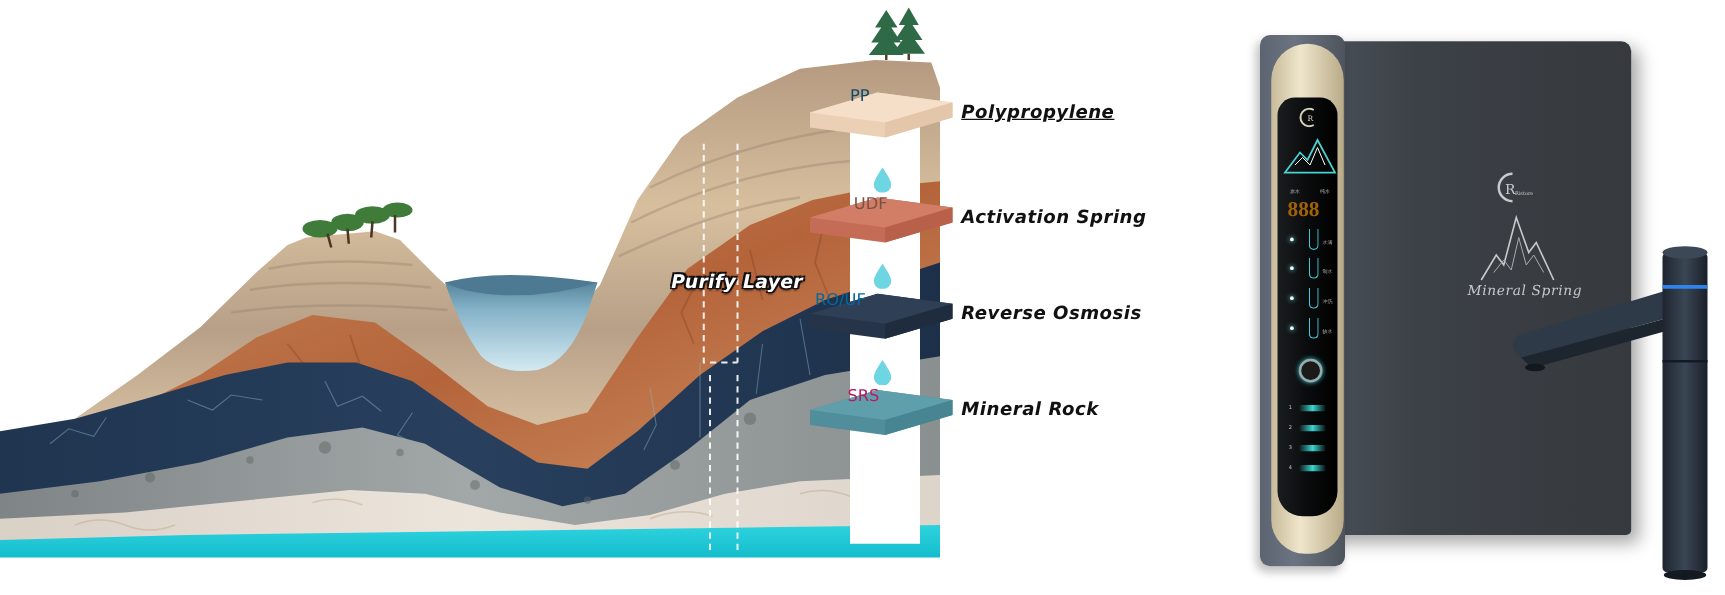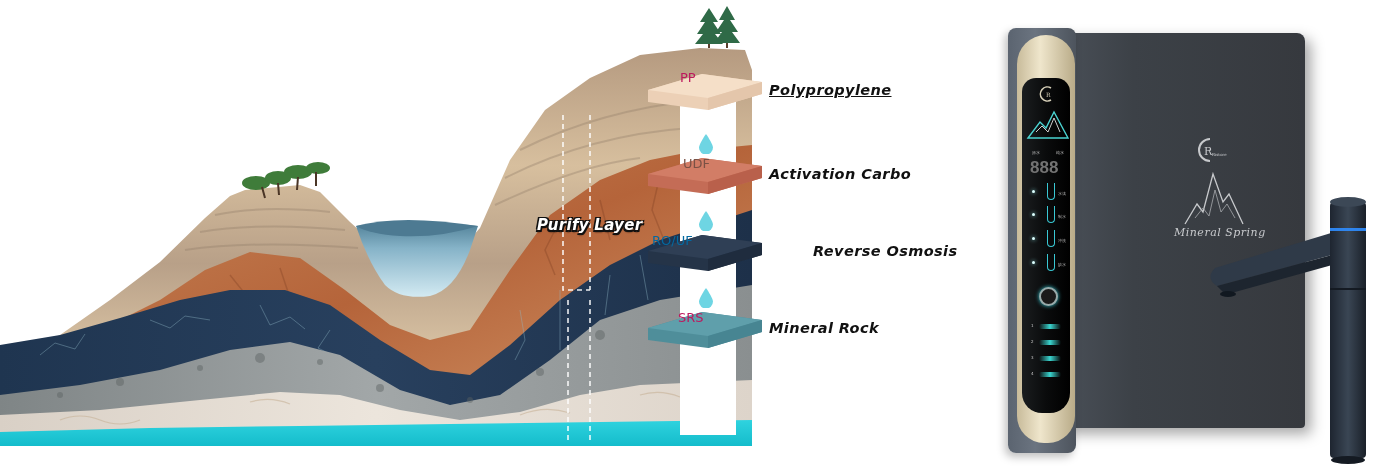--- a/index.html
+++ b/index.html
@@ -10,21 +10,21 @@
   .layer-label {
     position:absolute; font-family:"DejaVu Sans", sans-serif; font-weight:bold; font-style:italic;
     font-size:15px; color:#ffffff;
     text-shadow: -1.5px -1.5px 0 #111, 1.5px -1.5px 0 #111, -1.5px 1.5px 0 #111, 1.5px 1.5px 0 #111, 0 2px 2px #000;
     letter-spacing:0.3px; white-space:nowrap;
   }
 
   .filter-stack { position:absolute; left:640px; top:50px; width:340px; height:380px; }
   .filter { position:absolute; left:0; width:340px; height:60px; }
   .filter svg { position:absolute; left:0; top:0; }
-  .filter-code { position:absolute; font-family:"DejaVu Sans", sans-serif; font-size:13px; color:#be185d; }
+  .filter-code { position:absolute; font-family:"DejaVu Sans", sans-serif; font-size:13px; color:#0c4a6e; }
   .filter-name {
     position:absolute; left:129px; font-family:"DejaVu Sans", sans-serif; font-style:italic; font-weight:bold;
     font-size:14.5px; color:#111; white-space:nowrap; letter-spacing:0.4px;
   }
   .drop { position:absolute; width:16px; height:20px; }
 
   .product { position:absolute; left:990px; top:0; width:390px; height:476px; }
   .cabinet-side {
     position:absolute; left:70px; top:33px; width:245px; height:395px;
     background:linear-gradient(90deg,#4a5058 0%,#3c4147 30%,#36393e 100%);
@@ -42,22 +42,22 @@
     border-radius:30px 30px 28px 28px;
   }
   .panel {
     position:absolute; left:32px; top:78px; width:48px; height:335px;
     background:linear-gradient(90deg,#1a1d1f 0%,#0a0b0c 50%,#000 100%);
     border-radius:14px 14px 20px 20px;
   }
   .panel-logo { position:absolute; left:48px; top:86px; width:20px; height:16px; }
   .panel-mountain { position:absolute; left:36px; top:108px; width:44px; height:32px; }
   .digits {
-    position:absolute; left:40px; top:158px; font-family:Liberation Sans, sans-serif; font-size:17px;
-    color:#737373; letter-spacing:0px; font-weight:bold;
+    position:absolute; left:40px; top:158px; font-family:Liberation Serif, serif; font-size:17px;
+    color:#a16207; letter-spacing:0px; font-weight:bold;
   }
   .digit-caption { position:absolute; font-size:4px; color:#bbb; top:150px; }
   .mode-row { position:absolute; left:42px; width:34px; height:18px; }
   .mode-dot { position:absolute; left:0; top:7px; width:3px; height:3px; border-radius:50%; background:#dff; box-shadow:0 0 4px #9ff; }
   .mode-cup { position:absolute; left:15px; top:0; width:6px; height:16px; border:1.5px solid #39c8d4; border-top:none; border-radius:0 0 4px 4px; }
   .mode-label { position:absolute; left:26px; top:8px; font-size:4px; color:#aaa; }
   .power-btn {
     position:absolute; left:49px; top:287px; width:15px; height:15px; border-radius:50%;
     background:#1a1a1a; border:2px solid #9aa; box-shadow:0 0 4px #39c8d4; 
   }
@@ -228,34 +228,34 @@
   <div class="filter" style="top:98px;">
     <svg class="drop" style="left:58px; top:-14px;" width="16" height="20">
       <path d="M8,0 C8,0 15,10 15,13.5 A7,7 0 0 1 1,13.5 C1,10 8,0 8,0 Z" fill="#6ed5e3"></path>
     </svg>
     <svg width="125" height="50">
       <polygon points="8,26 62,10 122,18 122,30 68,46 8,38" fill="#c46c56"></polygon>
       <polygon points="8,26 62,10 122,18 68,34" fill="#d27d66"></polygon>
       <polygon points="68,34 122,18 122,30 68,46" fill="#b9604b"></polygon>
     </svg>
     <span class="filter-code" style="left:43px; top:8px; color:#7a5145;">UDF</span>
-    <span class="filter-name" style="top:18px;">Activation Carbo</span>
+    <span class="filter-name" style="top:18px;">Activation Spring</span>
   </div>
 
   <div class="filter" style="top:175px;">
     <svg class="drop" style="left:58px; top:-14px;" width="16" height="20">
       <path d="M8,0 C8,0 15,10 15,13.5 A7,7 0 0 1 1,13.5 C1,10 8,0 8,0 Z" fill="#6ed5e3"></path>
     </svg>
     <svg width="125" height="50">
       <polygon points="8,26 62,10 122,18 122,30 68,46 8,38" fill="#253448"></polygon>
       <polygon points="8,26 62,10 122,18 68,34" fill="#2f3f55"></polygon>
       <polygon points="68,34 122,18 122,30 68,46" fill="#1f2c3e"></polygon>
     </svg>
     <span class="filter-code" style="left:12px; top:8px; color:#0369a1;">RO/UF</span>
-    <span class="filter-name" style="top:18px;margin-left:44px;">Reverse Osmosis</span>
+    <span class="filter-name" style="top:18px;">Reverse Osmosis</span>
   </div>
 
   <div class="filter" style="top:252px;">
     <svg class="drop" style="left:58px; top:-14px;" width="16" height="20">
       <path d="M8,0 C8,0 15,10 15,13.5 A7,7 0 0 1 1,13.5 C1,10 8,0 8,0 Z" fill="#6ed5e3"></path>
     </svg>
     <svg width="125" height="50">
       <polygon points="8,26 62,10 122,18 122,30 68,46 8,38" fill="#4f8e9a"></polygon>
       <polygon points="8,26 62,10 122,18 68,34" fill="#5f9fab"></polygon>
       <polygon points="68,34 122,18 122,30 68,46" fill="#478592"></polygon>

